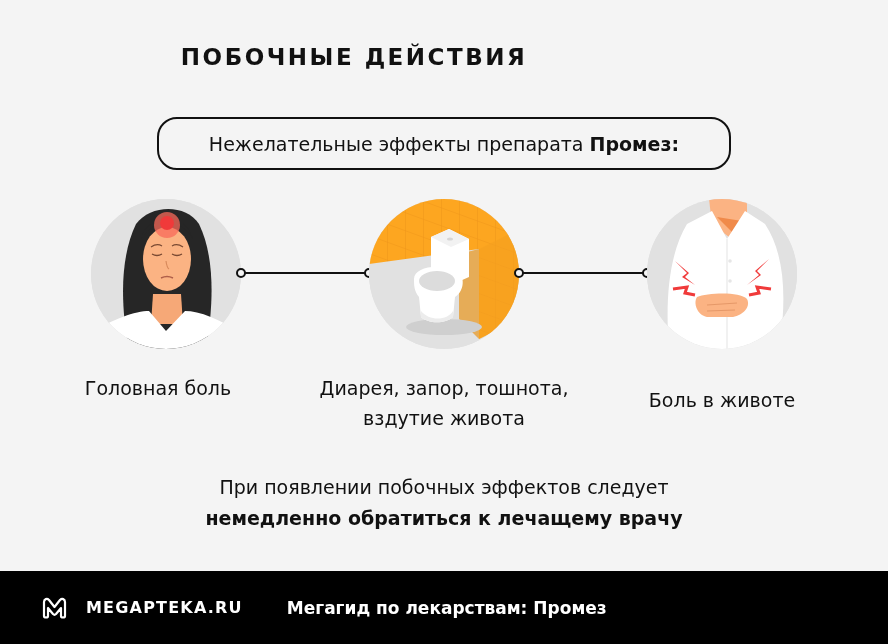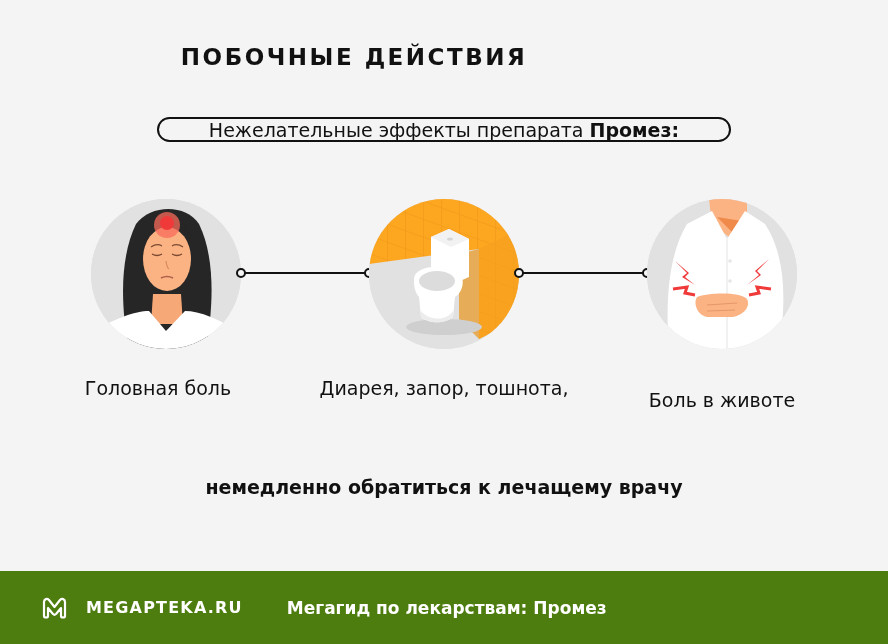--- a/index.html
+++ b/index.html
@@ -10,21 +10,21 @@
     color: #111;
     position: relative;
   }
   .title {
     position: absolute; left: 0; top: 44px; width: 708px;
     text-align: center;
     font-size: 23px; font-weight: 800; letter-spacing: 2.5px;
     color: #111;
   }
   .pill {
-    position: absolute; left: 157px; top: 117px; width: 574px; height: 25px;
+    position: absolute; left: 157px; top: 117px; width: 574px; height: 53px;
     border: 2px solid #111; border-radius: 20px;
     display: flex; align-items: center; justify-content: center;
     font-size: 19px; color: #111; white-space: nowrap;
   }
   .pill b { font-weight: 700; margin-left: 6px; }
   .circle {
     position: absolute; width: 150px; height: 150px; border-radius: 50%;
     overflow: hidden; background: #e1e1e1;
   }
   .c1 { left: 91px; top: 199px; }
@@ -52,21 +52,21 @@
   .cap1 { left: 8px; }
   .cap2 { left: 294px; }
   .cap3 { left: 572px; margin-top: 12px; }
   .note {
     position: absolute; left: 0; top: 472px; width: 888px; text-align: center;
     font-size: 19px; line-height: 31px; color: #111;
   }
   .note .strong { font-weight: 800; display: block; }
   .footer {
     position: absolute; left: 0; top: 571px; width: 888px; height: 73px;
-    background: #4d7c0f; display: flex; align-items: center;
+    background: #000000; display: flex; align-items: center;
   }
   .logo-icon { margin-left: 39px; width: 31px; height: 24px; }
   .brand {
     margin-left: 16px; color: #fff; font-weight: 700; font-size: 16px; letter-spacing: 1.2px;
   }
   .tagline {
     margin-left: 44px; color: #fff; font-weight: 700; font-size: 17px;
   }
 </style>
 </head>
@@ -164,24 +164,26 @@
     <path d="M124 90 L110 88 L112 94 L102 96" stroke="#f03a3a" stroke-width="3" fill="none"></path>
 
     <path d="M50 98 C60 94 92 92 100 100 C104 108 96 116 86 118 L60 118 C50 116 46 104 50 98 Z" fill="#fbb383"></path>
     <path d="M60 106 L90 104 M60 112 L88 111" stroke="#e59868" stroke-width="1.2"></path>
   </svg>
 </div>
 
 <div class="caption cap1">Головная боль</div>
 <div class="caption cap2">
   <div>Диарея, запор, тошнота,</div>
+  <div>вздутие живота</div>
 </div>
 <div class="caption cap3">Боль в животе</div>
 
 <div class="note">
+  <span>При появлении побочных эффектов следует</span>
   <span class="strong">немедленно обратиться к лечащему врачу</span>
 </div>
 
 <div class="footer">
   <svg class="logo-icon" viewBox="0 0 31 24">
     <path d="M5 20 L5 6 C5 3 8 2 10 4 L15.5 11 L21 4 C23 2 26 3 26 6 L26 20 C26 22 22 22 22 20 L22 12 L17 18 C16 19 15 19 14 18 L9 12 L9 20 C9 22 5 22 5 20 Z" fill="none" stroke="#fff" stroke-width="2.2" stroke-linejoin="round"></path>
   </svg>
   <span class="brand">MEGAPTEKA.RU</span>
   <span class="tagline">Мегагид по лекарствам: Промез</span>
 </div>

